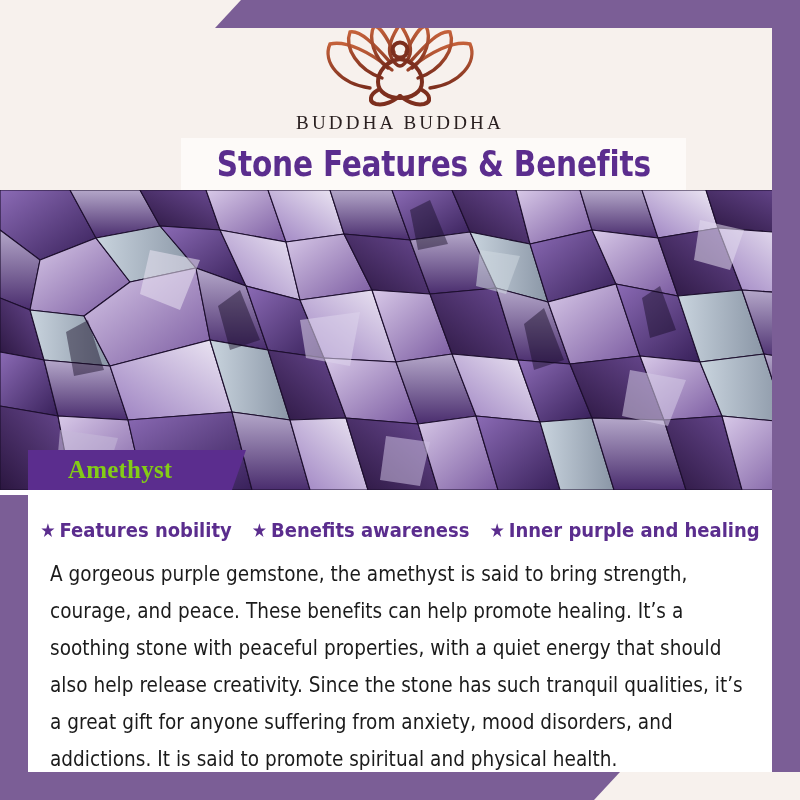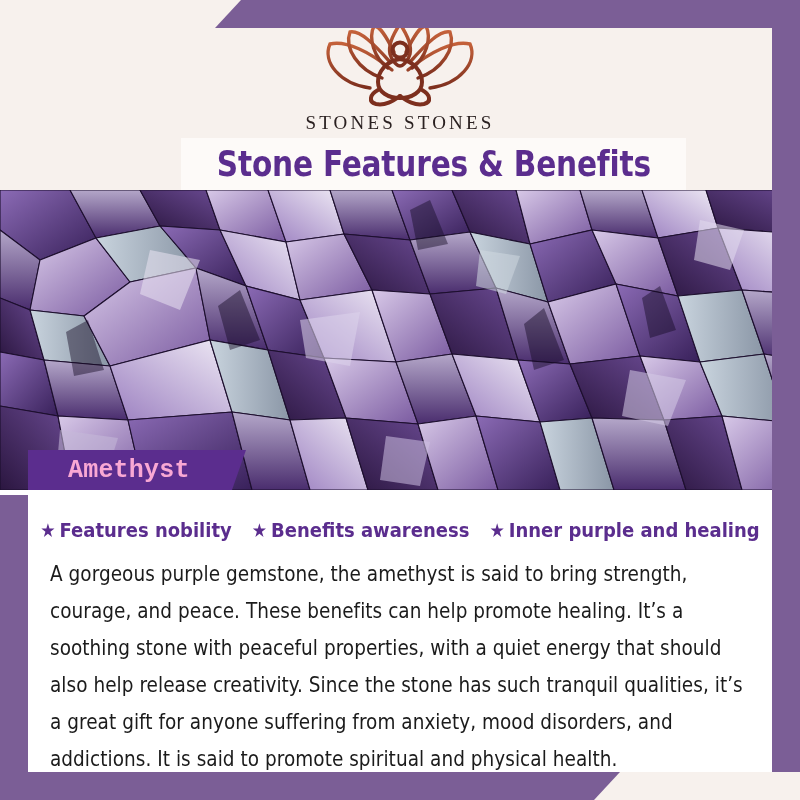--- a/index.html
+++ b/index.html
@@ -134,24 +134,24 @@
     width: 218px;
     height: 40px;
     background: #5b2d8e;
     clip-path: polygon(0 0, 100% 0, calc(100% - 14px) 100%, 0 100%);
     z-index: 4;
     display: flex;
     align-items: center;
   }
   .stone-ribbon-label {
     margin-left: 40px;
-    font-family: Liberation Mono, monospace;
+    font-family: Liberation Serif, serif;
     font-weight: bold;
     font-size: 25px;
-    color: #f9a8d4;
+    color: #84cc16;
     letter-spacing: 0.2px;
   }
 
   
   .content {
     position: absolute;
     top: 490px;
     left: 0;
     width: 800px;
     height: 282px;
@@ -240,21 +240,21 @@
         <g fill="none" stroke="#7d2f1e" stroke-width="4" stroke-linecap="round" stroke-linejoin="round">
 
           <circle cx="90" cy="32" r="7.5"></circle>
 
           <path d="M90 41 C76 43 68 54 68 64 C68 74 78 80 90 80 C102 80 112 74 112 64 C112 54 104 43 90 41 Z"></path>
 
           <path d="M68 72 C60 76 58 84 66 86 C76 88 84 82 90 78"></path>
           <path d="M112 72 C120 76 122 84 114 86 C104 88 96 82 90 78"></path>
         </g>
       </svg>
-      <div class="brand-name">STONES STONES</div>
+      <div class="brand-name">BUDDHA BUDDHA</div>
     </div>
   </div>
 
   <div class="title-band">
     <div class="title-text">Stone Features &amp; Benefits</div>
   </div>
 
   <div class="photo">
     <svg width="800" height="300" viewBox="0 0 800 300" preserveAspectRatio="none">
       <defs>

